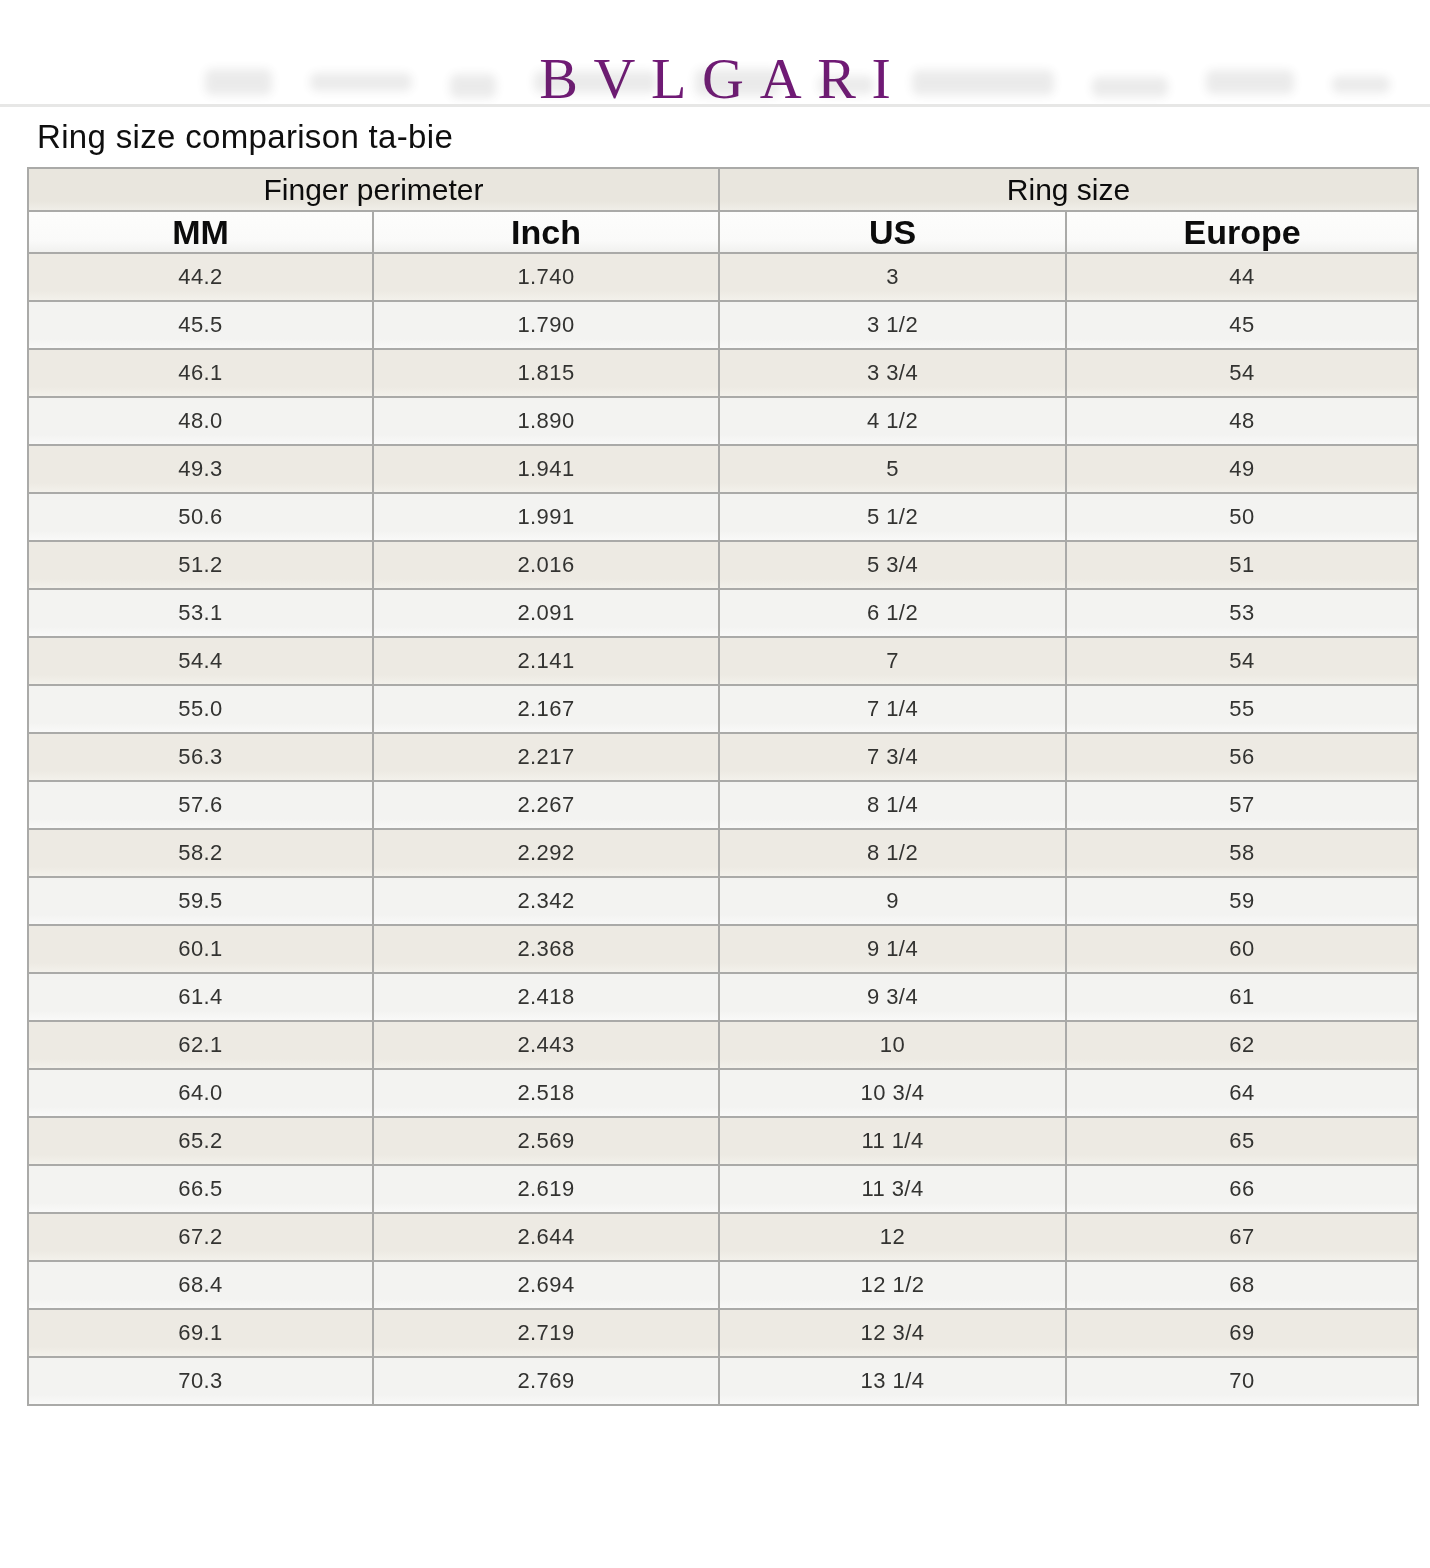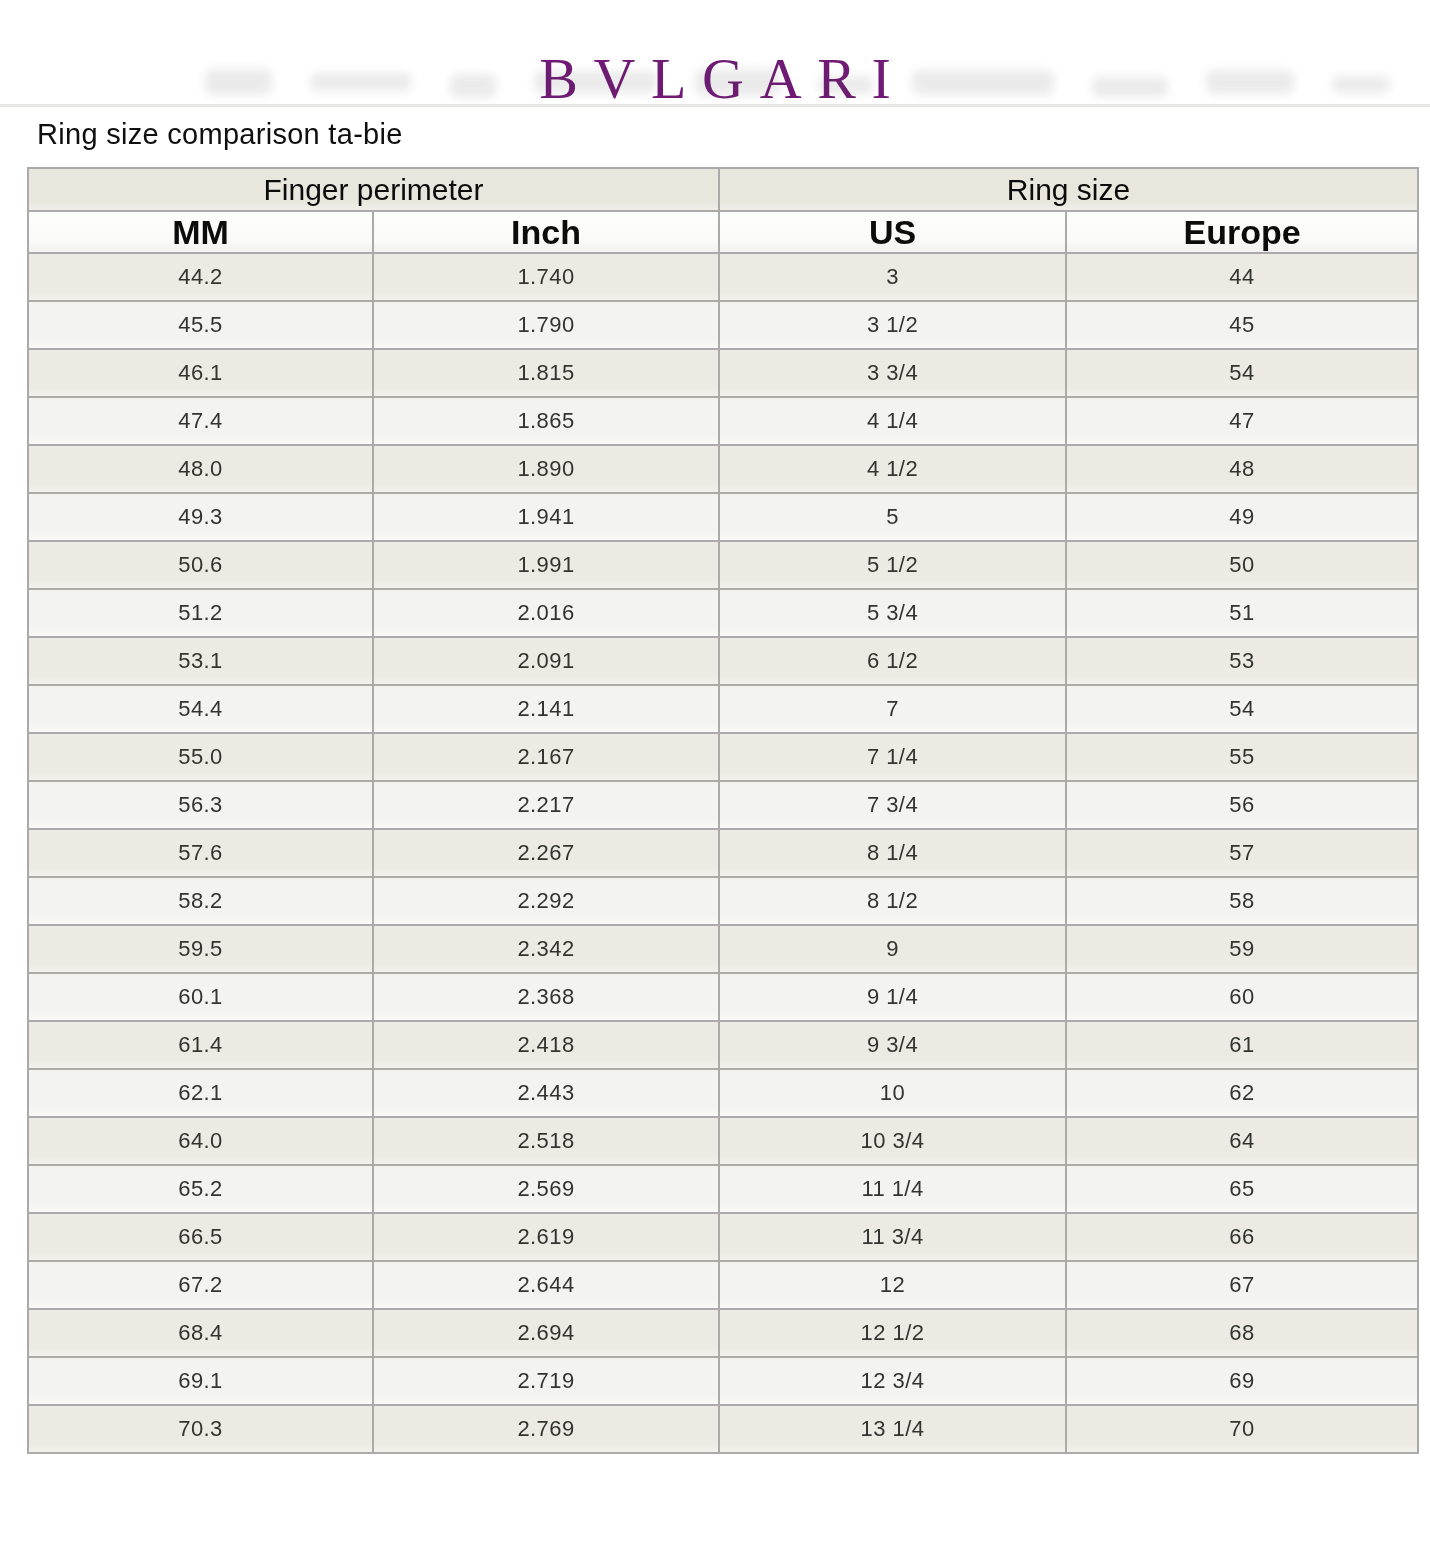--- a/index.html
+++ b/index.html
@@ -55,21 +55,21 @@
     top: 104px; left: 0;
     width: 1430px; height: 3px;
     background: var(--separator-gray, #e7e7e6);
   }
 
   
   .page-title {
     position: absolute;
     top: 118px; left: 37px;
     margin: 0;
-    font-size: 29px;
+    font-size: 33px;
     font-weight: 400;
     color: #0f0f0f;
     letter-spacing: 0.01em;
   }
 
   
   .size-table {
     position: absolute;
     top: 167px; left: 27px;
     width: 1390px;
@@ -172,26 +172,20 @@
           <td>3 1/2</td>
           <td>45</td>
         </tr>
         <tr>
           <td>46.1</td>
           <td>1.815</td>
           <td>3 3/4</td>
           <td>54</td>
         </tr>
         <tr>
-          <td>47.4</td>
-          <td>1.865</td>
-          <td>4 1/4</td>
-          <td>47</td>
-        </tr>
-        <tr>
           <td>48.0</td>
           <td>1.890</td>
           <td>4 1/2</td>
           <td>48</td>
         </tr>
         <tr>
           <td>49.3</td>
           <td>1.941</td>
           <td>5</td>
           <td>49</td>

